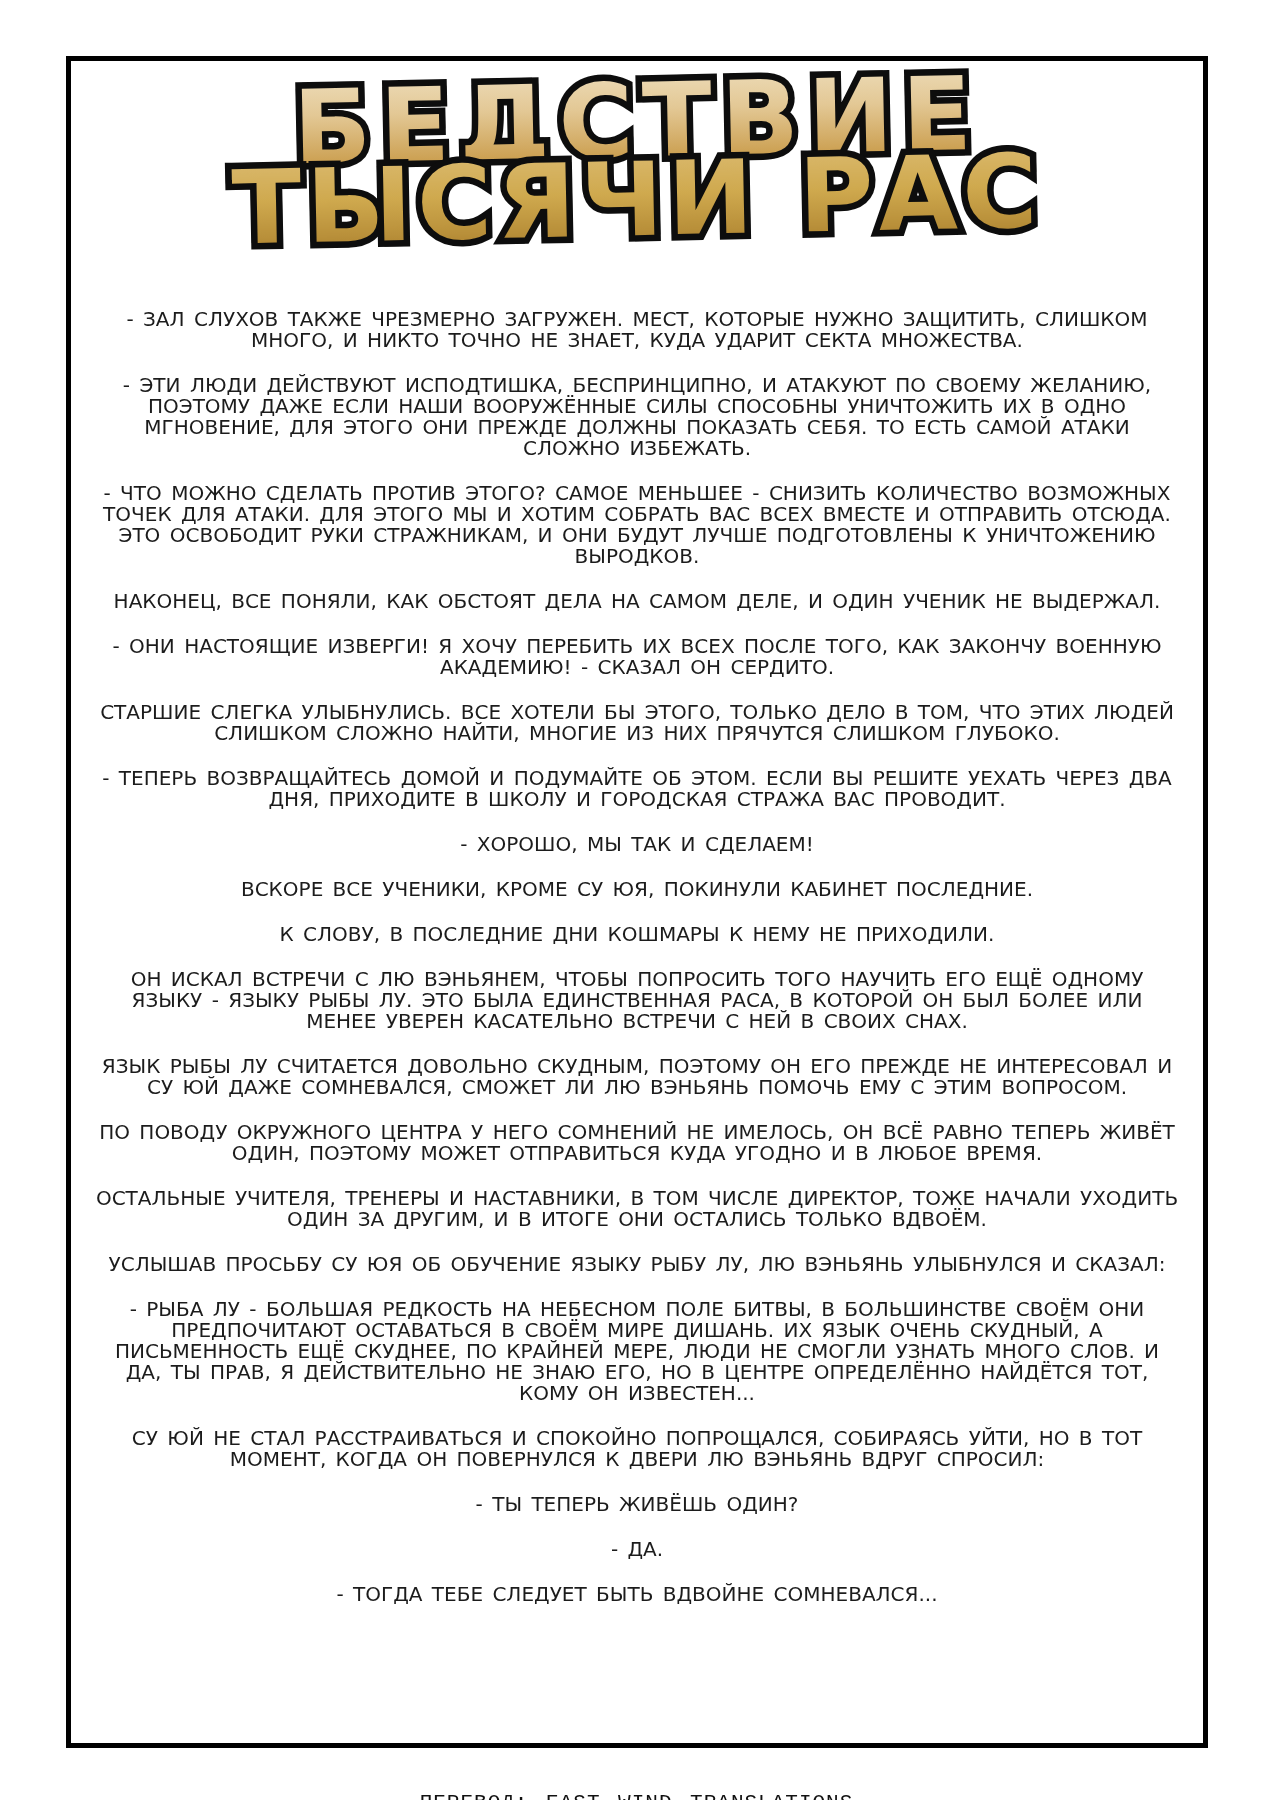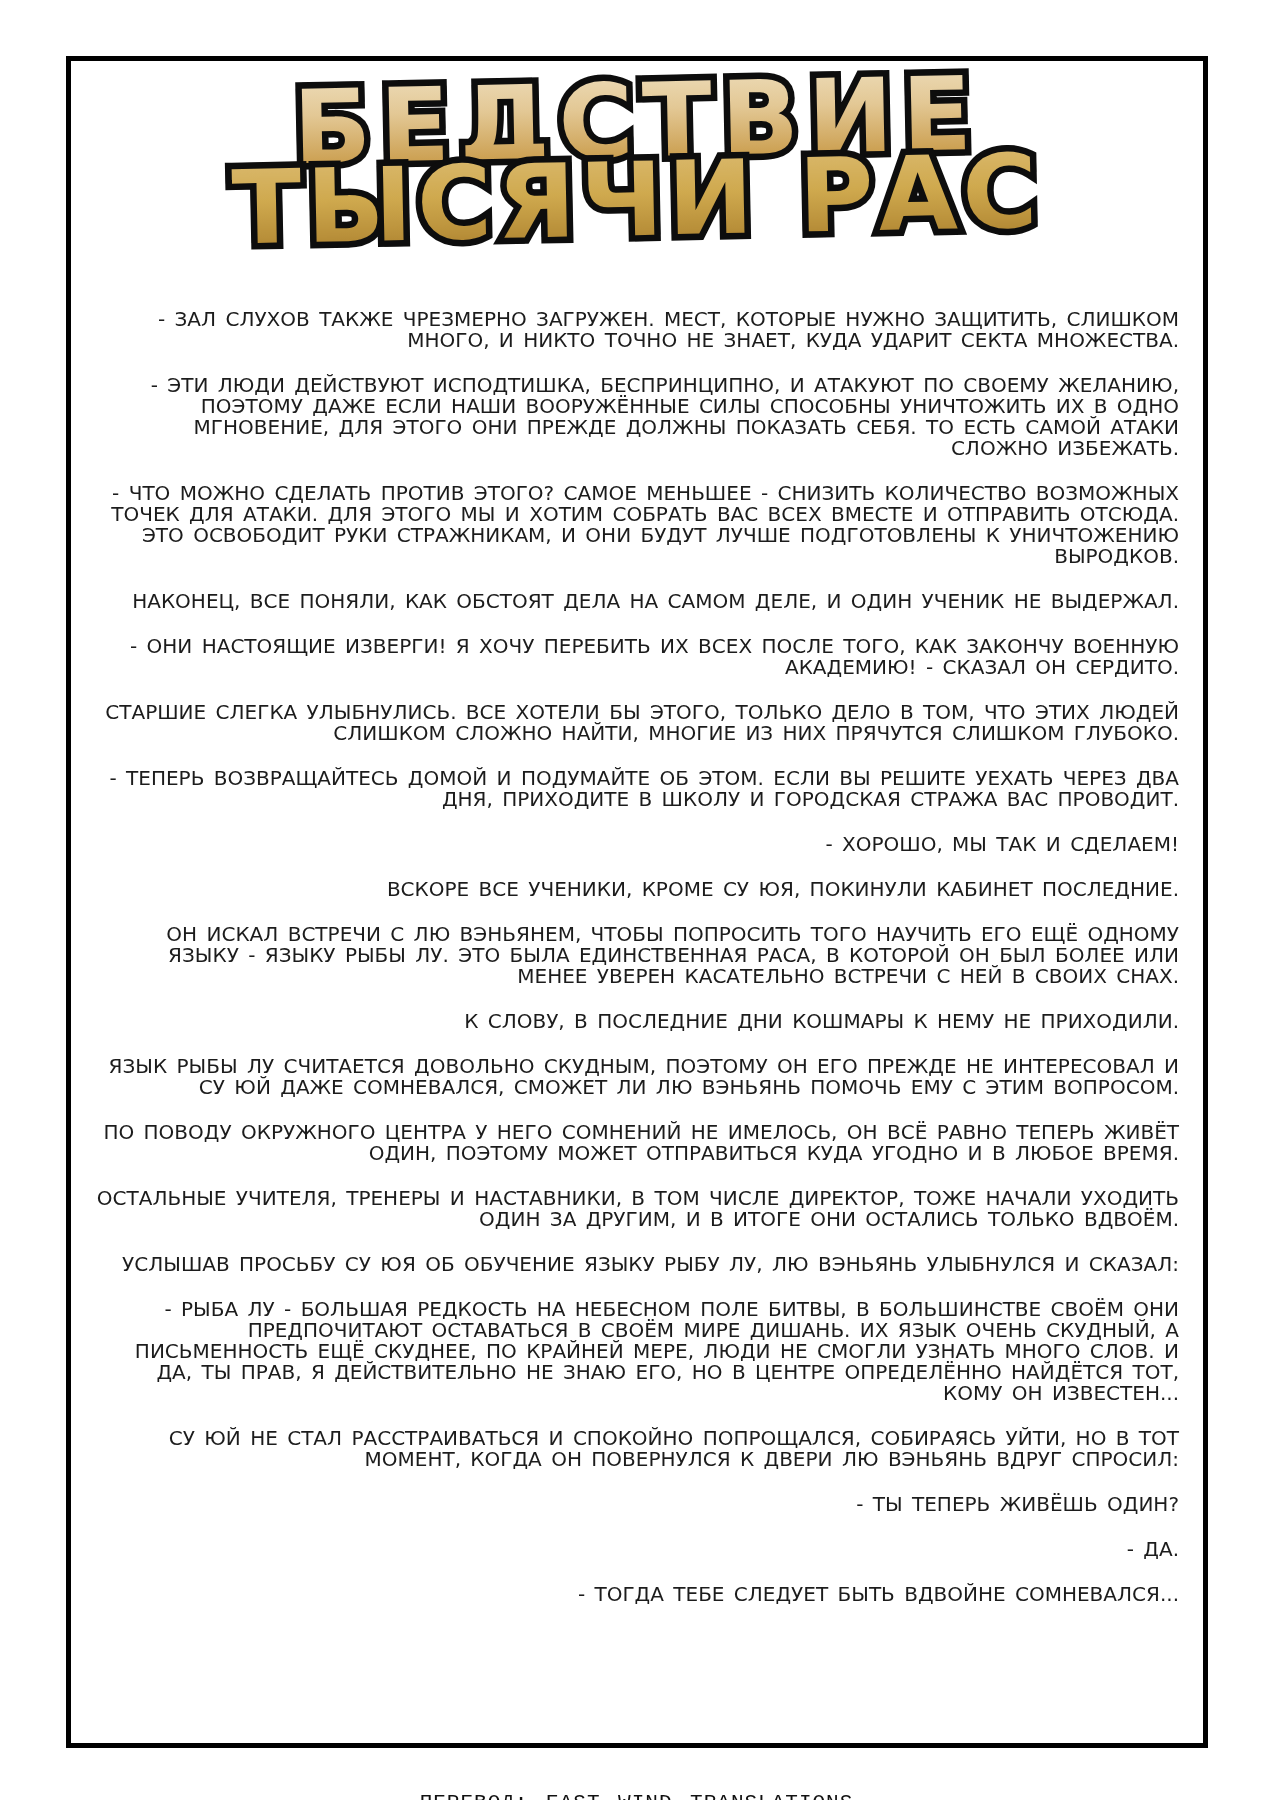--- a/index.html
+++ b/index.html
@@ -83,21 +83,21 @@
       color: transparent;
     }
   }
   
   .story {
     font-size: 20px;
     line-height: 21px;
     letter-spacing: 0px;
     word-spacing: 3px;
     color: #1c1c1c;
-    text-align: right;
+    text-align: center;
   }
   .story p {
     margin: 0 0 24px 0;
   }
   
   .footer {
     position: absolute;
     left: 0;
     top: 1791px;
     width: 100%;
@@ -127,22 +127,22 @@
     <div class="story">
       <p>- ЗАЛ СЛУХОВ ТАКЖЕ ЧРЕЗМЕРНО ЗАГРУЖЕН. МЕСТ, КОТОРЫЕ НУЖНО ЗАЩИТИТЬ, СЛИШКОМ МНОГО, И НИКТО ТОЧНО НЕ ЗНАЕТ, КУДА УДАРИТ СЕКТА МНОЖЕСТВА.</p>
       <p>- ЭТИ ЛЮДИ ДЕЙСТВУЮТ ИСПОДТИШКА, БЕСПРИНЦИПНО, И АТАКУЮТ ПО СВОЕМУ ЖЕЛАНИЮ, ПОЭТОМУ ДАЖЕ ЕСЛИ НАШИ ВООРУЖЁННЫЕ СИЛЫ СПОСОБНЫ УНИЧТОЖИТЬ ИХ В ОДНО МГНОВЕНИЕ, ДЛЯ ЭТОГО ОНИ ПРЕЖДЕ ДОЛЖНЫ ПОКАЗАТЬ СЕБЯ. ТО ЕСТЬ САМОЙ АТАКИ СЛОЖНО ИЗБЕЖАТЬ.</p>
       <p>- ЧТО МОЖНО СДЕЛАТЬ ПРОТИВ ЭТОГО? САМОЕ МЕНЬШЕЕ - СНИЗИТЬ КОЛИЧЕСТВО ВОЗМОЖНЫХ ТОЧЕК ДЛЯ АТАКИ. ДЛЯ ЭТОГО МЫ И ХОТИМ СОБРАТЬ ВАС ВСЕХ ВМЕСТЕ И ОТПРАВИТЬ ОТСЮДА. ЭТО ОСВОБОДИТ РУКИ СТРАЖНИКАМ, И ОНИ БУДУТ ЛУЧШЕ ПОДГОТОВЛЕНЫ К УНИЧТОЖЕНИЮ ВЫРОДКОВ.</p>
       <p>НАКОНЕЦ, ВСЕ ПОНЯЛИ, КАК ОБСТОЯТ ДЕЛА НА САМОМ ДЕЛЕ, И ОДИН УЧЕНИК НЕ ВЫДЕРЖАЛ.</p>
       <p>- ОНИ НАСТОЯЩИЕ ИЗВЕРГИ! Я ХОЧУ ПЕРЕБИТЬ ИХ ВСЕХ ПОСЛЕ ТОГО, КАК ЗАКОНЧУ ВОЕННУЮ АКАДЕМИЮ! - СКАЗАЛ ОН СЕРДИТО.</p>
       <p>СТАРШИЕ СЛЕГКА УЛЫБНУЛИСЬ. ВСЕ ХОТЕЛИ БЫ ЭТОГО, ТОЛЬКО ДЕЛО В ТОМ, ЧТО ЭТИХ ЛЮДЕЙ СЛИШКОМ СЛОЖНО НАЙТИ, МНОГИЕ ИЗ НИХ ПРЯЧУТСЯ СЛИШКОМ ГЛУБОКО.</p>
       <p>- ТЕПЕРЬ ВОЗВРАЩАЙТЕСЬ ДОМОЙ И ПОДУМАЙТЕ ОБ ЭТОМ. ЕСЛИ ВЫ РЕШИТЕ УЕХАТЬ ЧЕРЕЗ ДВА ДНЯ, ПРИХОДИТЕ В ШКОЛУ И ГОРОДСКАЯ СТРАЖА ВАС ПРОВОДИТ.</p>
       <p>- ХОРОШО, МЫ ТАК И СДЕЛАЕМ!</p>
       <p>ВСКОРЕ ВСЕ УЧЕНИКИ, КРОМЕ СУ ЮЯ, ПОКИНУЛИ КАБИНЕТ ПОСЛЕДНИЕ.</p>
+      <p>К СЛОВУ, В ПОСЛЕДНИЕ ДНИ КОШМАРЫ К НЕМУ НЕ ПРИХОДИЛИ.</p>
       <p>ОН ИСКАЛ ВСТРЕЧИ С ЛЮ ВЭНЬЯНЕМ, ЧТОБЫ ПОПРОСИТЬ ТОГО НАУЧИТЬ ЕГО ЕЩЁ ОДНОМУ ЯЗЫКУ - ЯЗЫКУ РЫБЫ ЛУ. ЭТО БЫЛА ЕДИНСТВЕННАЯ РАСА, В КОТОРОЙ ОН БЫЛ БОЛЕЕ ИЛИ МЕНЕЕ УВЕРЕН КАСАТЕЛЬНО ВСТРЕЧИ С НЕЙ В СВОИХ СНАХ.</p>
-      <p>К СЛОВУ, В ПОСЛЕДНИЕ ДНИ КОШМАРЫ К НЕМУ НЕ ПРИХОДИЛИ.</p>
       <p>ЯЗЫК РЫБЫ ЛУ СЧИТАЕТСЯ ДОВОЛЬНО СКУДНЫМ, ПОЭТОМУ ОН ЕГО ПРЕЖДЕ НЕ ИНТЕРЕСОВАЛ И СУ ЮЙ ДАЖЕ СОМНЕВАЛСЯ, СМОЖЕТ ЛИ ЛЮ ВЭНЬЯНЬ ПОМОЧЬ ЕМУ С ЭТИМ ВОПРОСОМ.</p>
       <p>ПО ПОВОДУ ОКРУЖНОГО ЦЕНТРА У НЕГО СОМНЕНИЙ НЕ ИМЕЛОСЬ, ОН ВСЁ РАВНО ТЕПЕРЬ ЖИВЁТ ОДИН, ПОЭТОМУ МОЖЕТ ОТПРАВИТЬСЯ КУДА УГОДНО И В ЛЮБОЕ ВРЕМЯ.</p>
       <p>ОСТАЛЬНЫЕ УЧИТЕЛЯ, ТРЕНЕРЫ И НАСТАВНИКИ, В ТОМ ЧИСЛЕ ДИРЕКТОР, ТОЖЕ НАЧАЛИ УХОДИТЬ ОДИН ЗА ДРУГИМ, И В ИТОГЕ ОНИ ОСТАЛИСЬ ТОЛЬКО ВДВОЁМ.</p>
       <p>УСЛЫШАВ ПРОСЬБУ СУ ЮЯ ОБ ОБУЧЕНИЕ ЯЗЫКУ РЫБУ ЛУ, ЛЮ ВЭНЬЯНЬ УЛЫБНУЛСЯ И СКАЗАЛ:</p>
       <p>- РЫБА ЛУ - БОЛЬШАЯ РЕДКОСТЬ НА НЕБЕСНОМ ПОЛЕ БИТВЫ, В БОЛЬШИНСТВЕ СВОЁМ ОНИ ПРЕДПОЧИТАЮТ ОСТАВАТЬСЯ В СВОЁМ МИРЕ ДИШАНЬ. ИХ ЯЗЫК ОЧЕНЬ СКУДНЫЙ, А ПИСЬМЕННОСТЬ ЕЩЁ СКУДНЕЕ, ПО КРАЙНЕЙ МЕРЕ, ЛЮДИ НЕ СМОГЛИ УЗНАТЬ МНОГО СЛОВ. И ДА, ТЫ ПРАВ, Я ДЕЙСТВИТЕЛЬНО НЕ ЗНАЮ ЕГО, НО В ЦЕНТРЕ ОПРЕДЕЛЁННО НАЙДЁТСЯ ТОТ, КОМУ ОН ИЗВЕСТЕН...</p>
       <p>СУ ЮЙ НЕ СТАЛ РАССТРАИВАТЬСЯ И СПОКОЙНО ПОПРОЩАЛСЯ, СОБИРАЯСЬ УЙТИ, НО В ТОТ МОМЕНТ, КОГДА ОН ПОВЕРНУЛСЯ К ДВЕРИ ЛЮ ВЭНЬЯНЬ ВДРУГ СПРОСИЛ:</p>
       <p>- ТЫ ТЕПЕРЬ ЖИВЁШЬ ОДИН?</p>
       <p>- ДА.</p>
       <p>- ТОГДА ТЕБЕ СЛЕДУЕТ БЫТЬ ВДВОЙНЕ СОМНЕВАЛСЯ...</p>
     </div>

